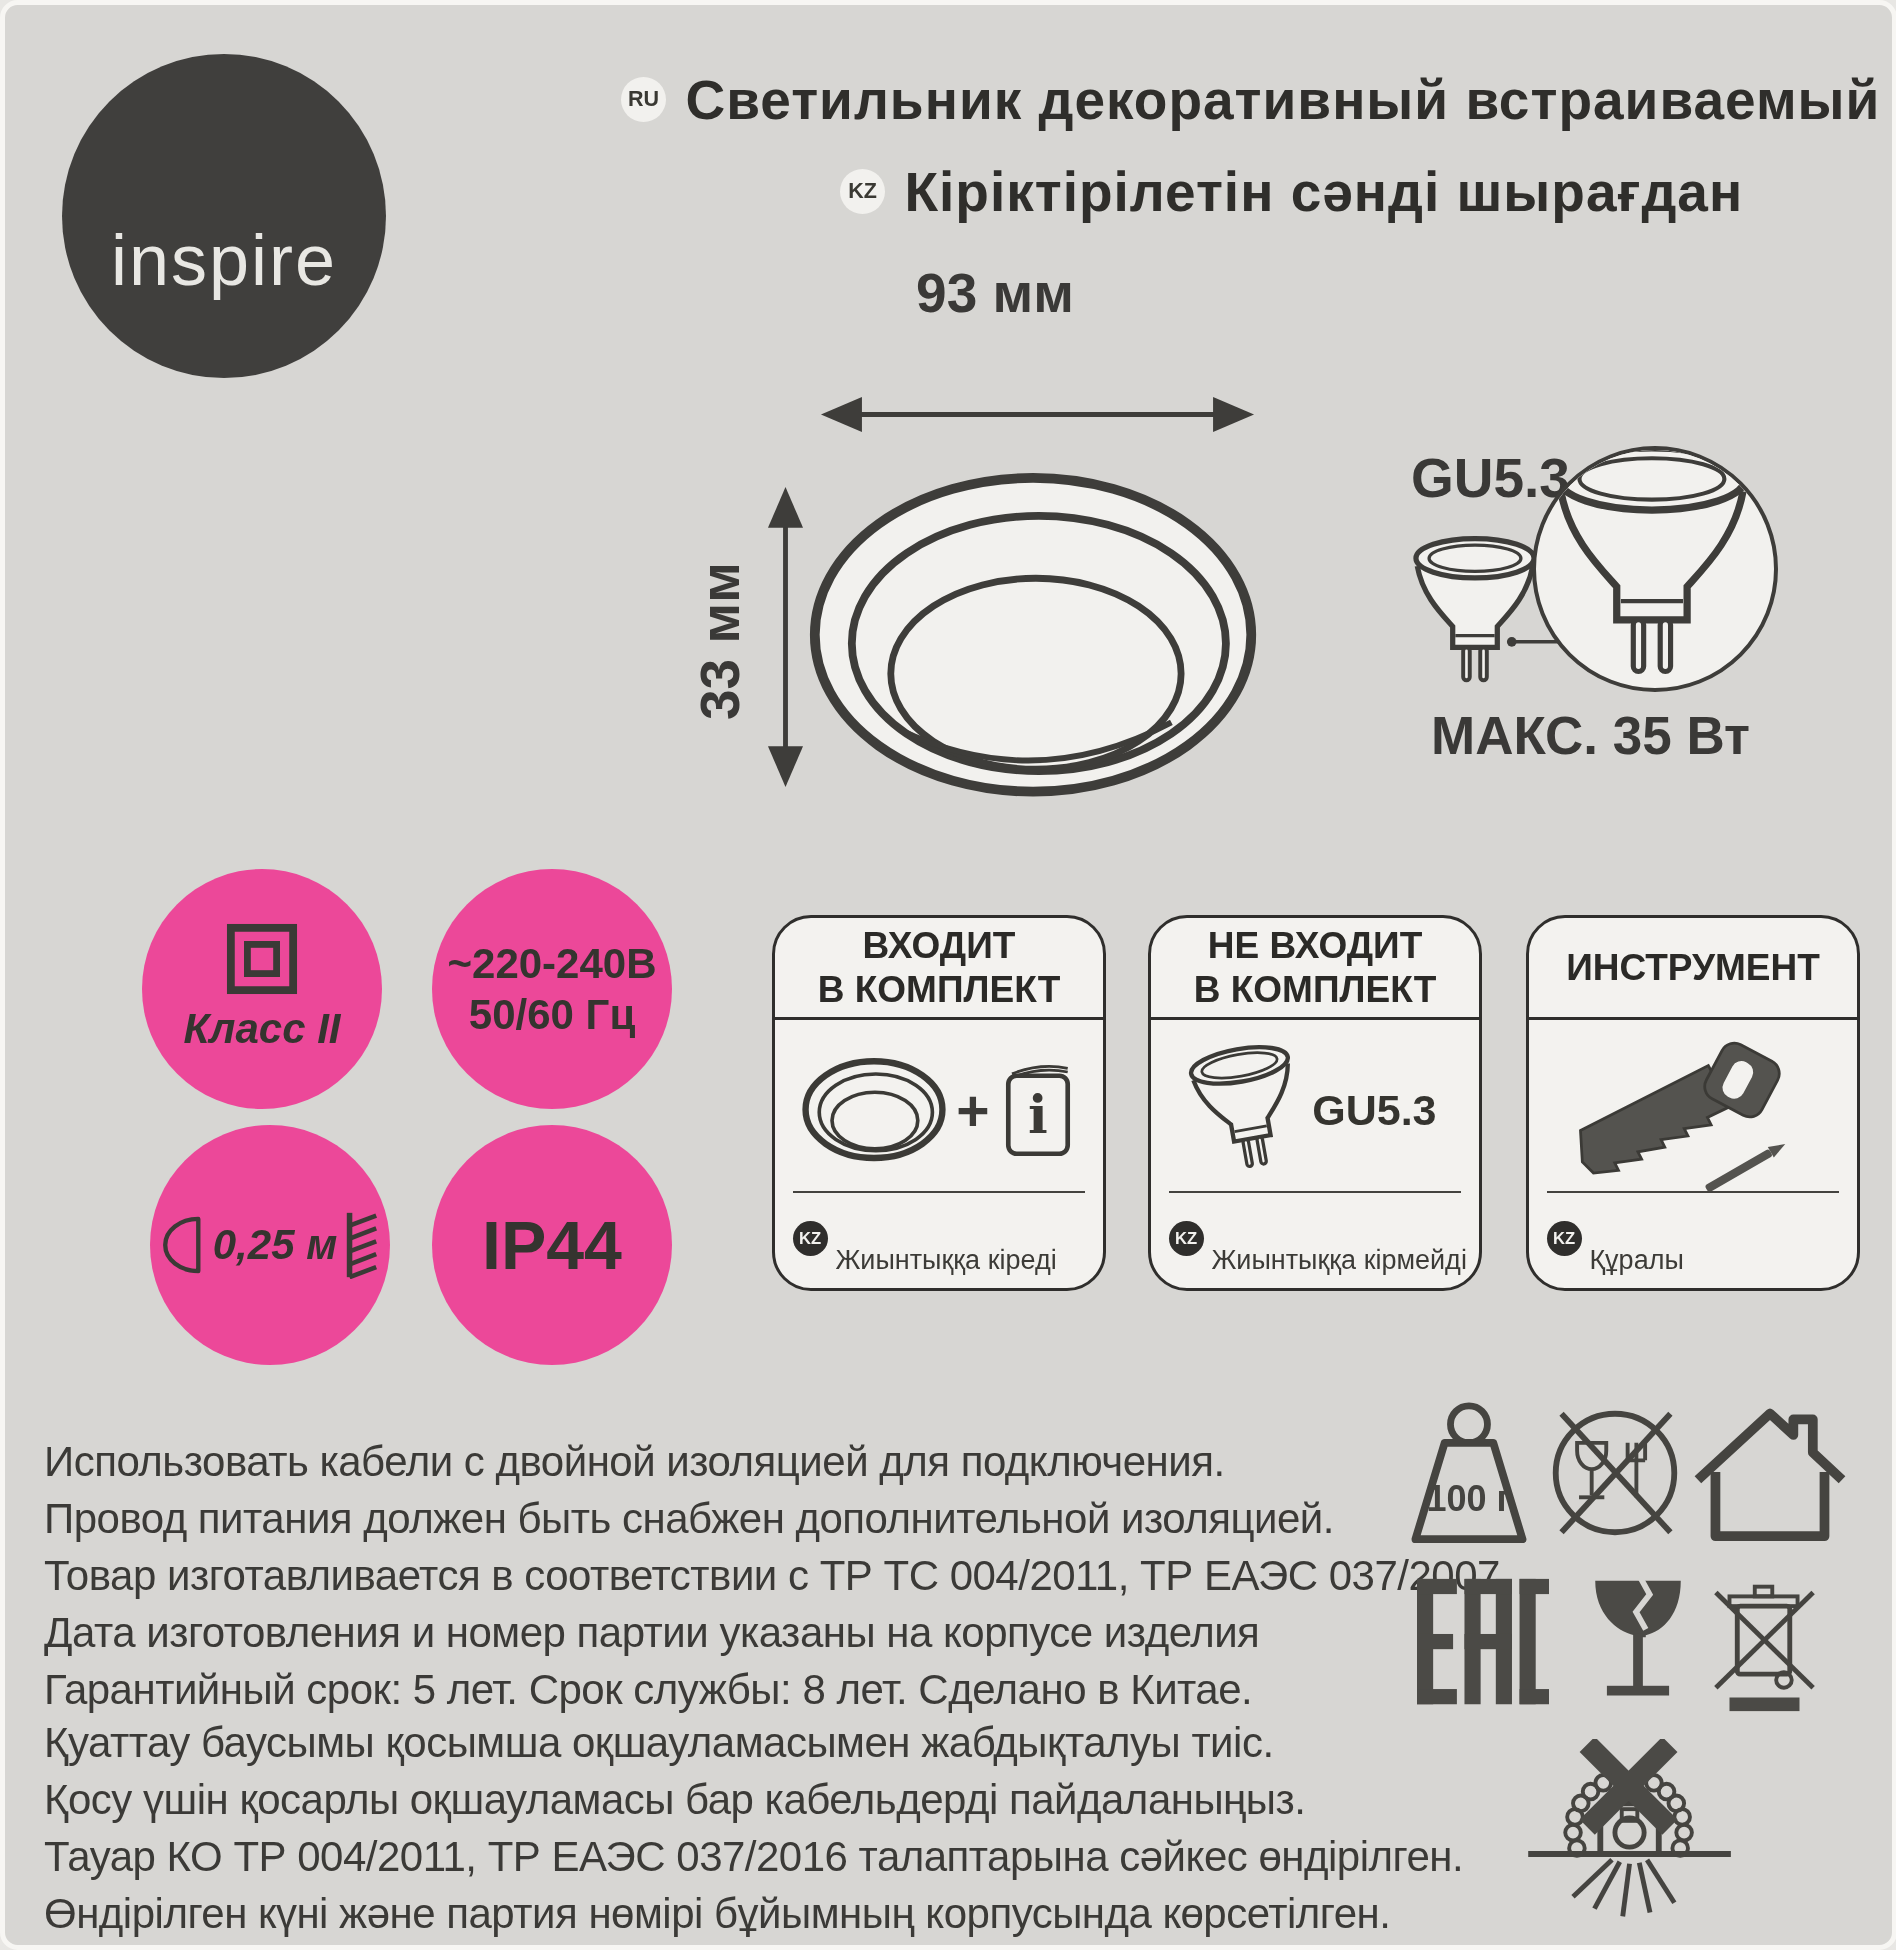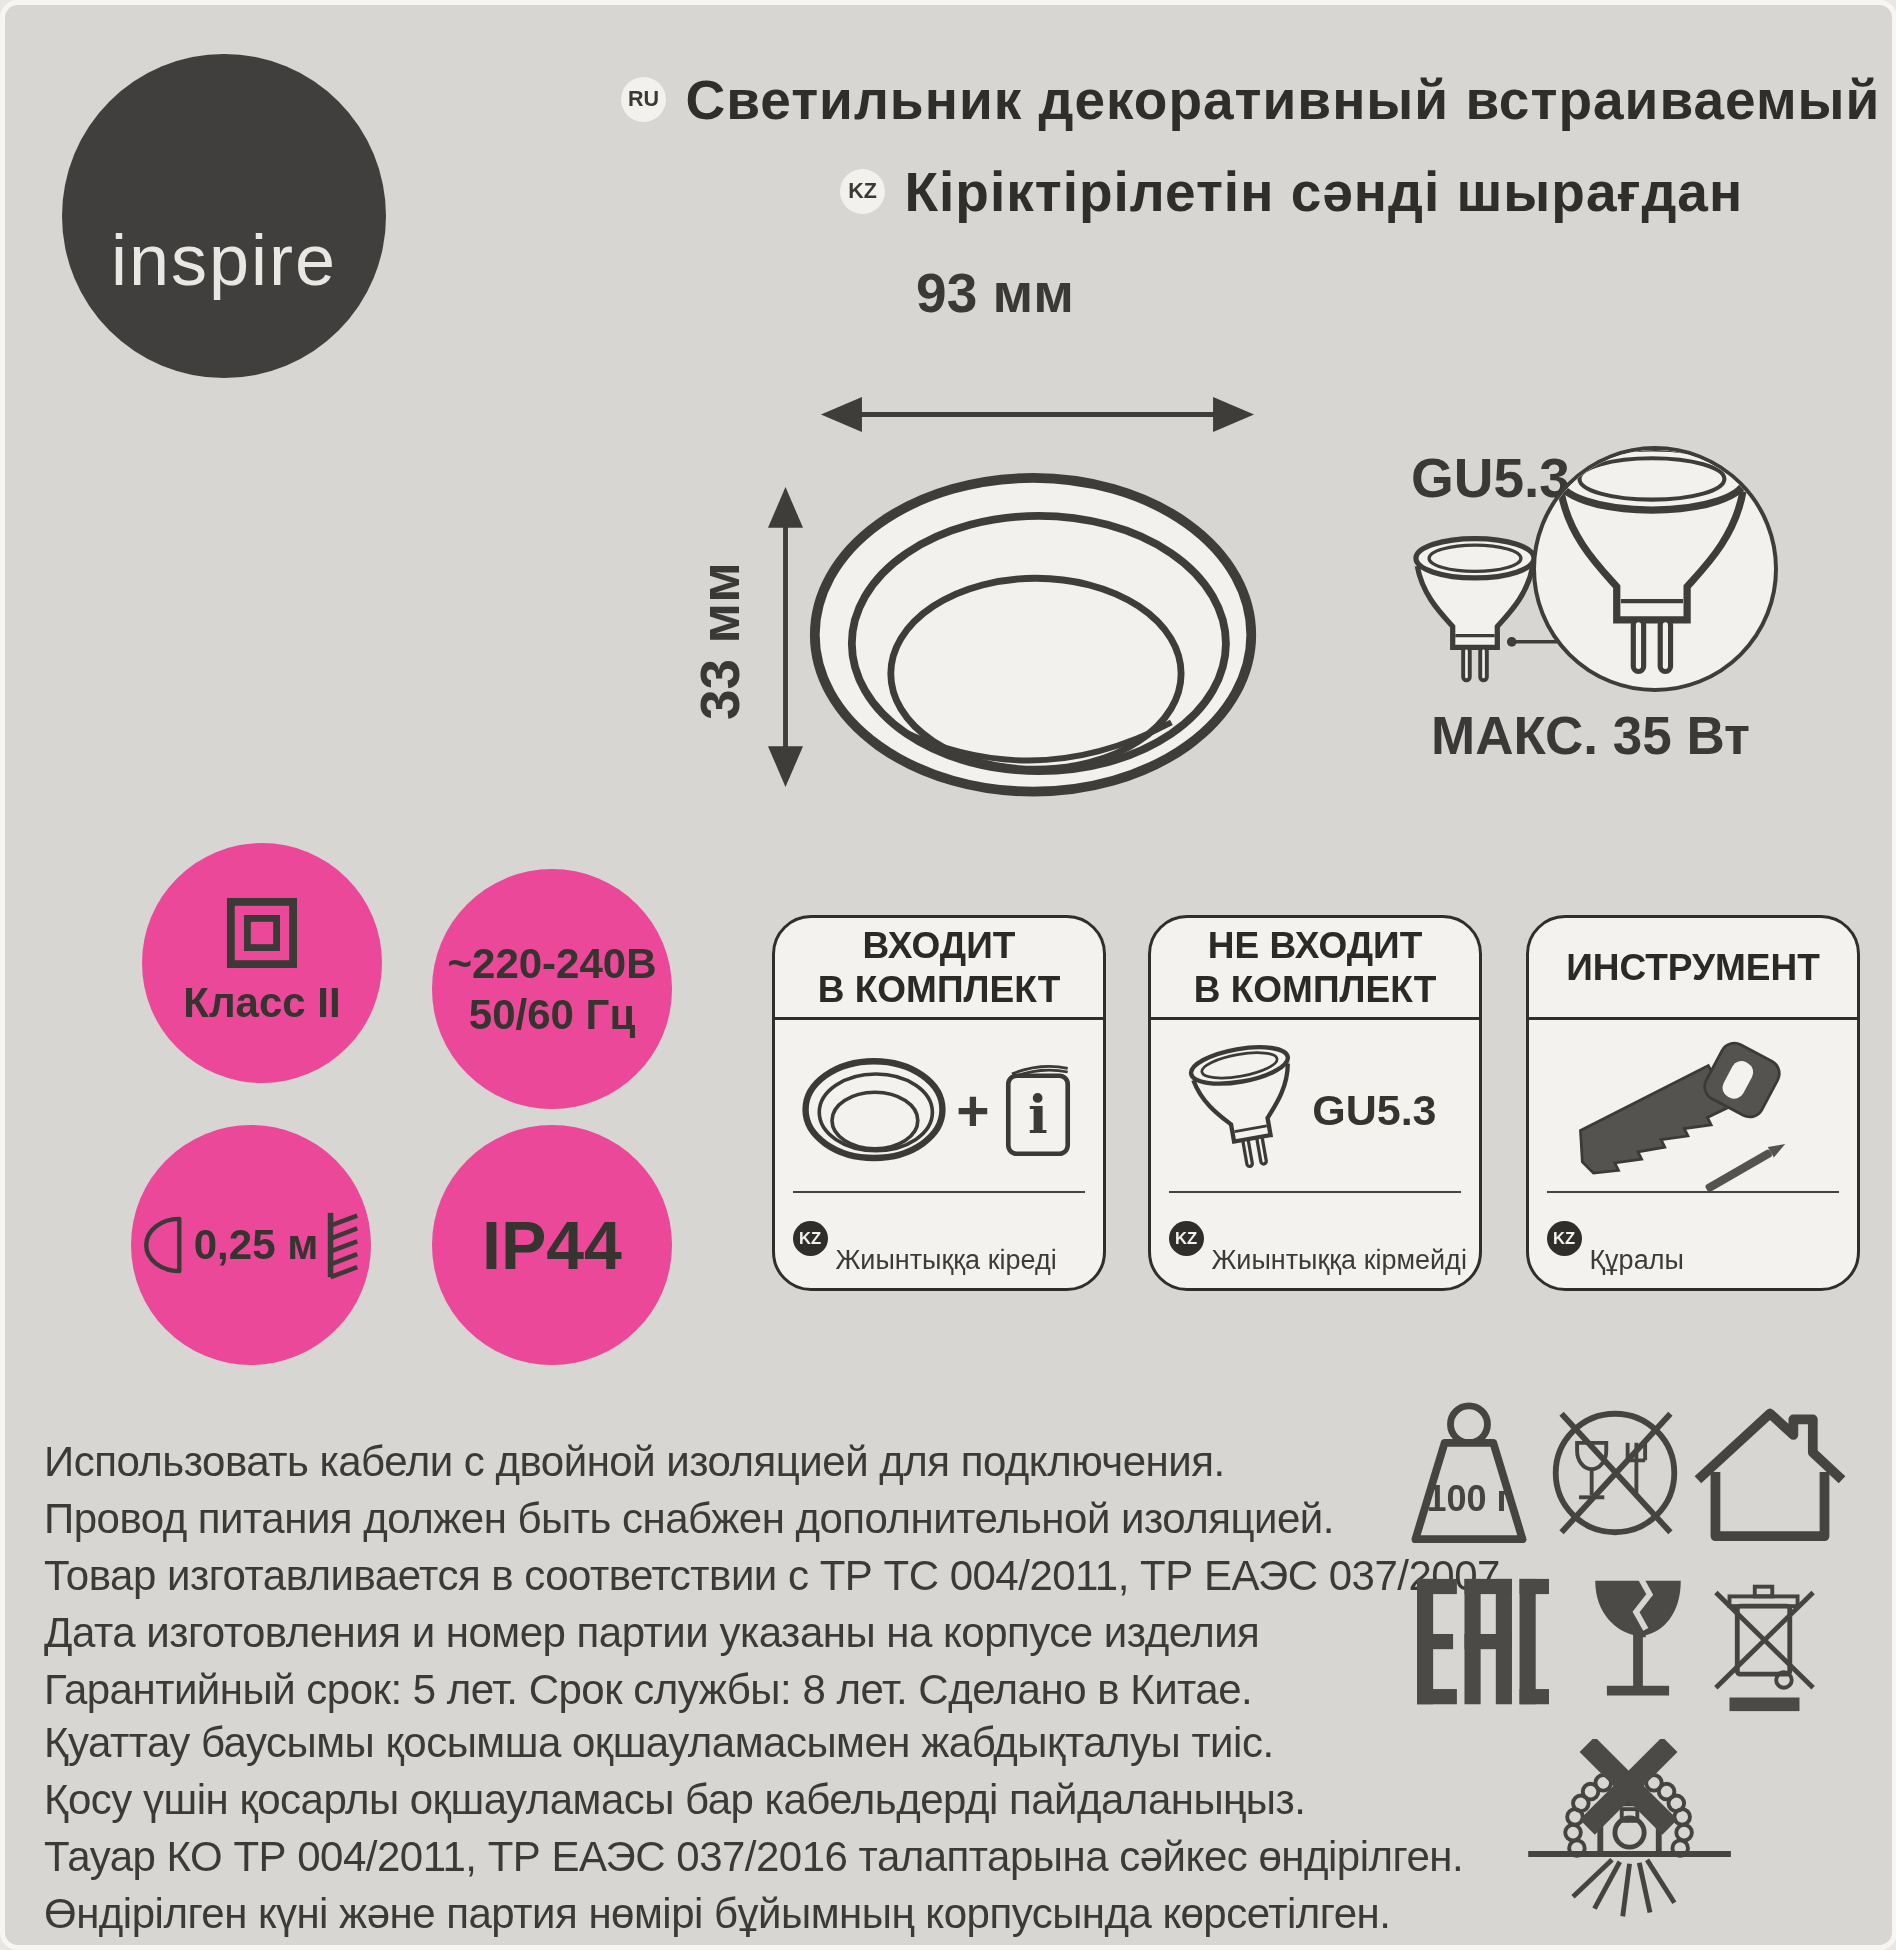--- a/index.html
+++ b/index.html
@@ -108,34 +108,34 @@
       <ellipse cx="50" cy="20" rx="45" ry="15" fill="#f2f1ee" stroke="#3e3d3a" stroke-width="3.5"></ellipse>
       <ellipse cx="50" cy="20" rx="35" ry="10" fill="none" stroke="#3e3d3a" stroke-width="2"></ellipse>
       <line x1="35" y1="79" x2="65" y2="79" stroke="#3e3d3a" stroke-width="2"></line>
       <rect x="41" y="88" width="5" height="25" rx="2.5" fill="#f2f1ee" stroke="#3e3d3a" stroke-width="2.5"></rect>
       <rect x="54" y="88" width="5" height="25" rx="2.5" fill="#f2f1ee" stroke="#3e3d3a" stroke-width="2.5"></rect>
     </svg>
   </div>
 
   <div class="abs dimlabel" style="left:1426px;top:700px;font-size:53px;">МАКС. 35 Вт</div>
 
-  <div class="abs spec" style="left:137px;top:838px;">
+  <div class="abs spec" style="left:137px;top:864px;font-style:italic;">
     <svg width="72" height="72" viewBox="0 0 74 74">
       <rect x="5" y="5" width="64" height="64" fill="none" stroke="#3b3a36" stroke-width="8"></rect>
       <rect x="22" y="22" width="30" height="30" fill="none" stroke="#3b3a36" stroke-width="7"></rect>
     </svg>
     <div class="lbl" style="margin-top:7.8px;">Класс II</div>
   </div>
 
   <div class="abs spec" style="left:427px;top:864px;">
     <div class="lbl">~220-240В</div>
     <div class="lbl">50/60 Гц</div>
   </div>
 
-  <div class="abs spec" style="left:126px;top:1120px;">
+  <div class="abs spec" style="left:145px;top:1120px;font-style:italic;">
     <div class="dist-row">
       <svg width="47" height="60" viewBox="0 0 54 66">
         <path d="M44,3 A38,30 0 0 0 44,63 Z" fill="none" stroke="#3b3a36" stroke-width="5" stroke-linejoin="round"></path>
       </svg>
       <span class="lbl">0,25 м</span>
       <svg width="37" height="68" viewBox="0 0 40 74">
         <line x1="7" y1="2" x2="7" y2="72" stroke="#3b3a36" stroke-width="6"></line>
         <line x1="7" y1="16" x2="36" y2="5" stroke="#3b3a36" stroke-width="5"></line>
         <line x1="7" y1="30" x2="36" y2="19" stroke="#3b3a36" stroke-width="5"></line>
         <line x1="7" y1="44" x2="36" y2="33" stroke="#3b3a36" stroke-width="5"></line>

